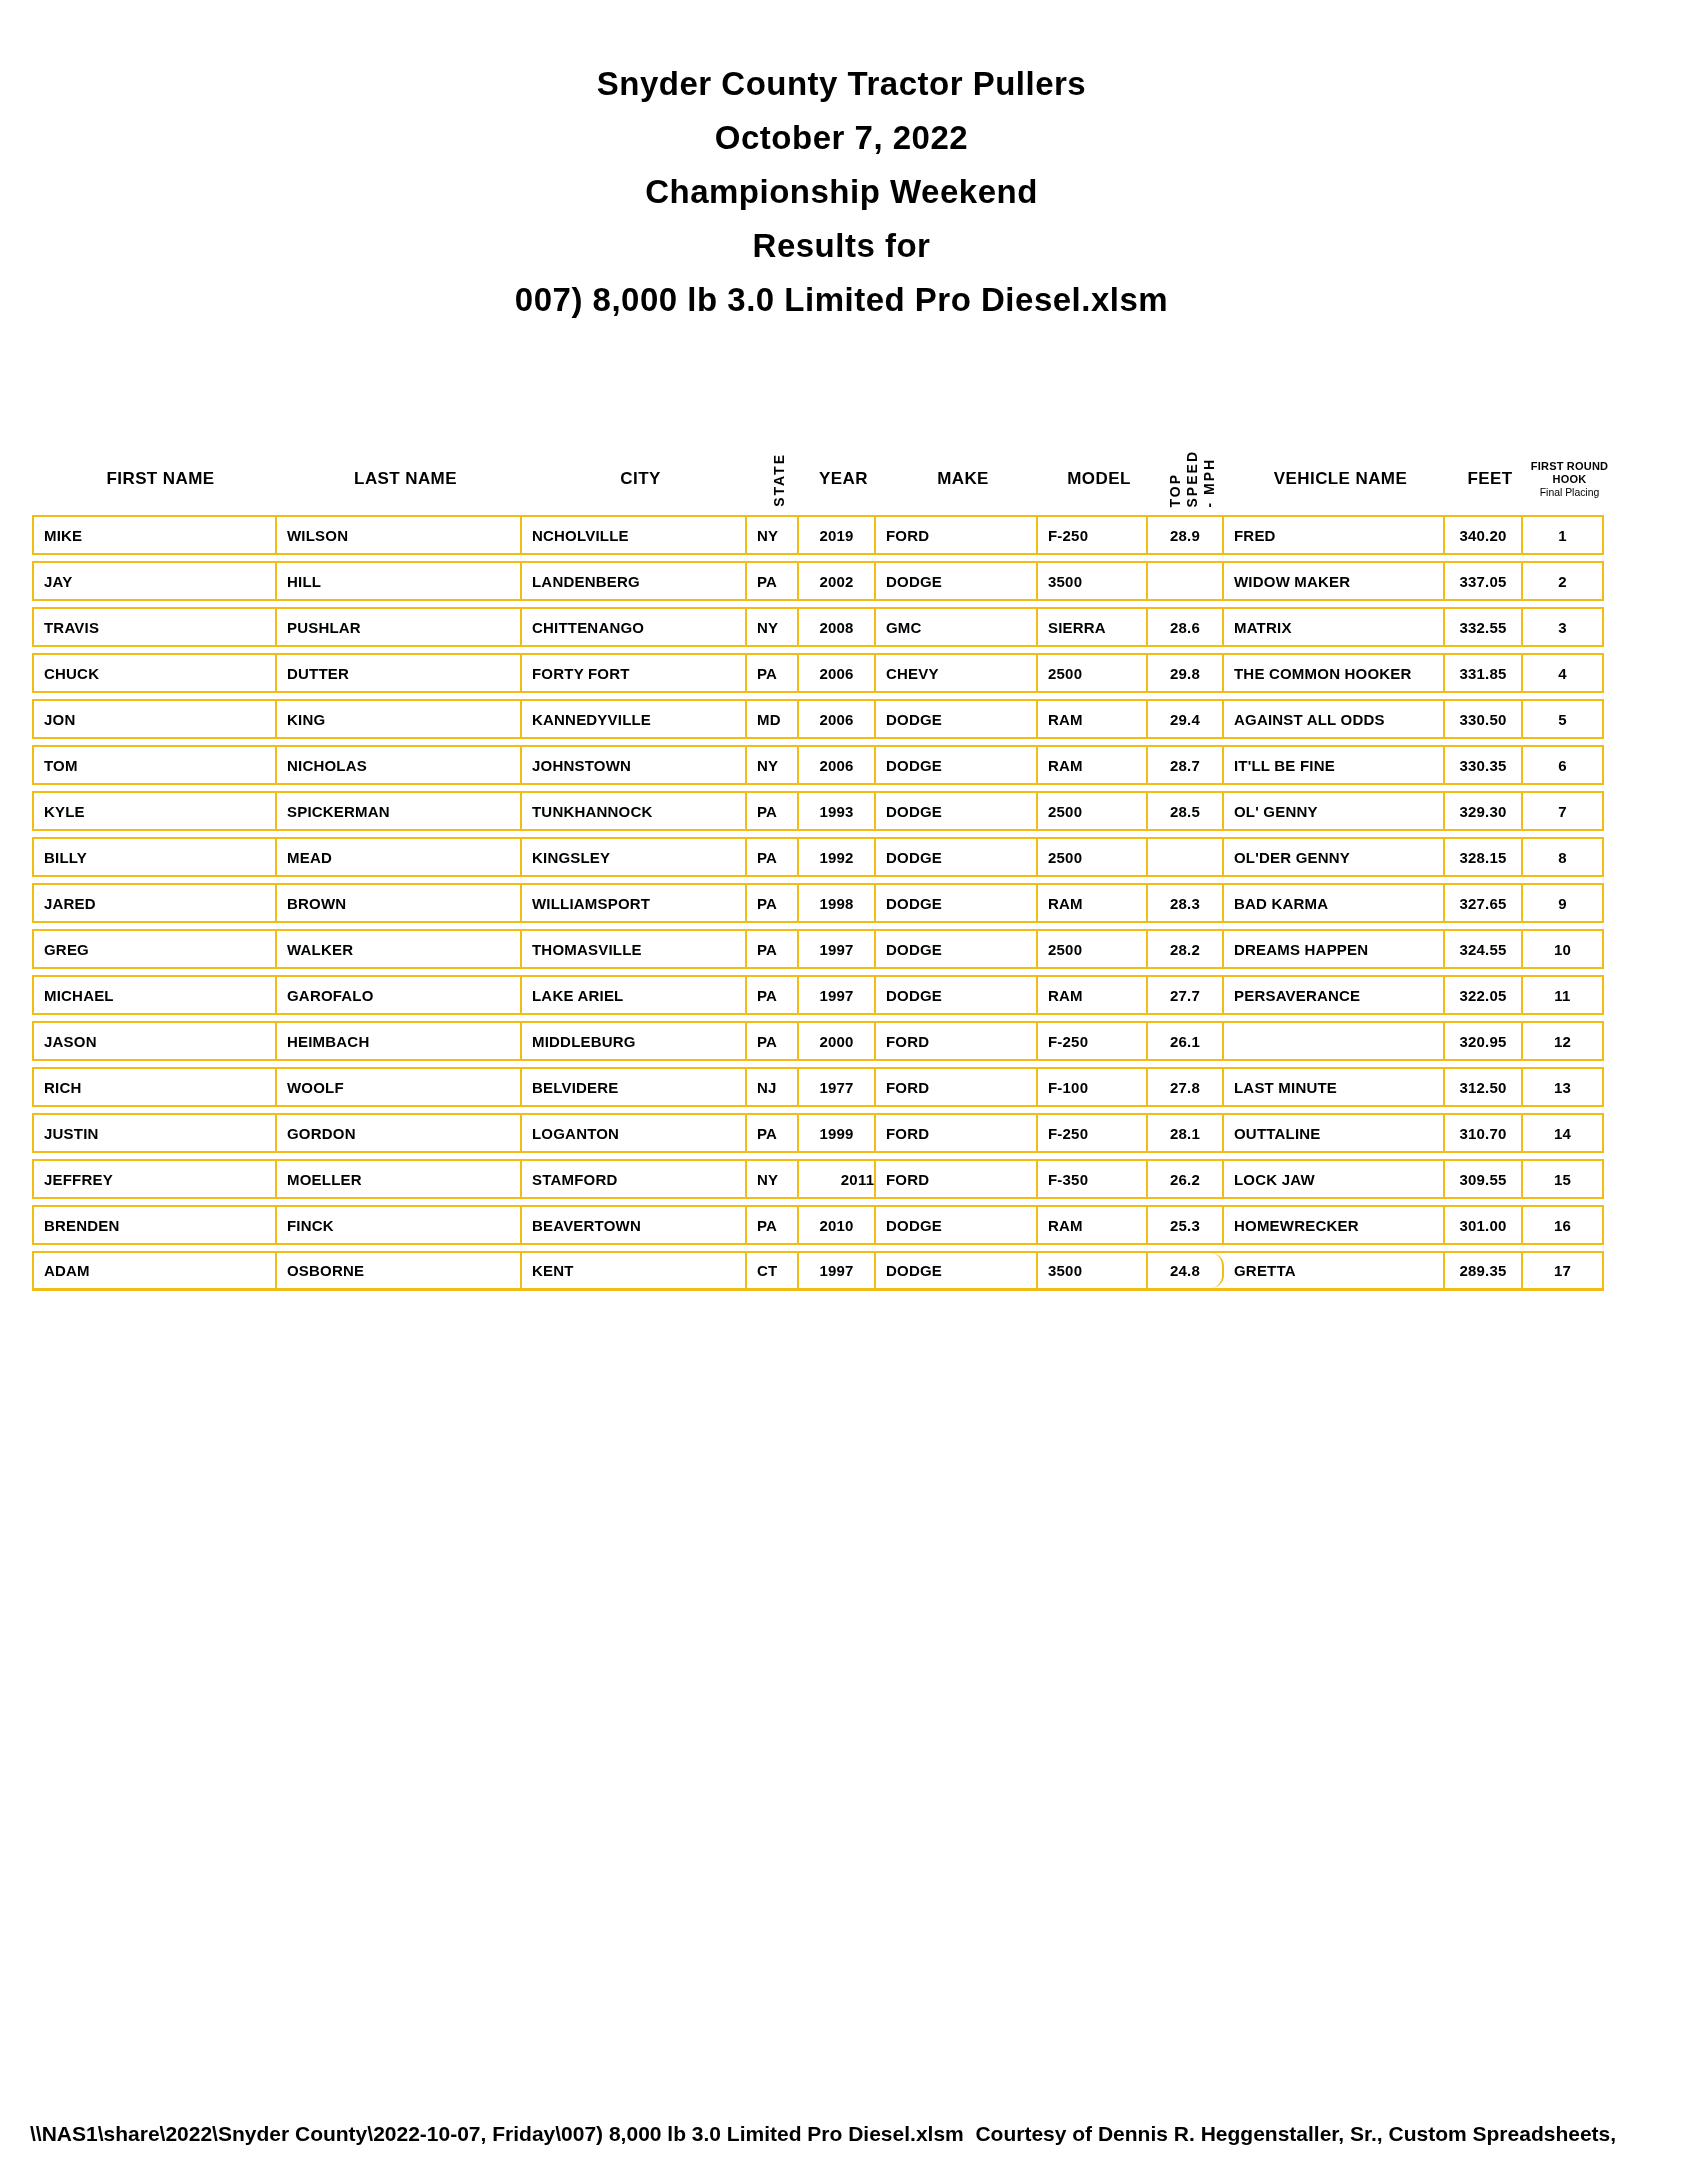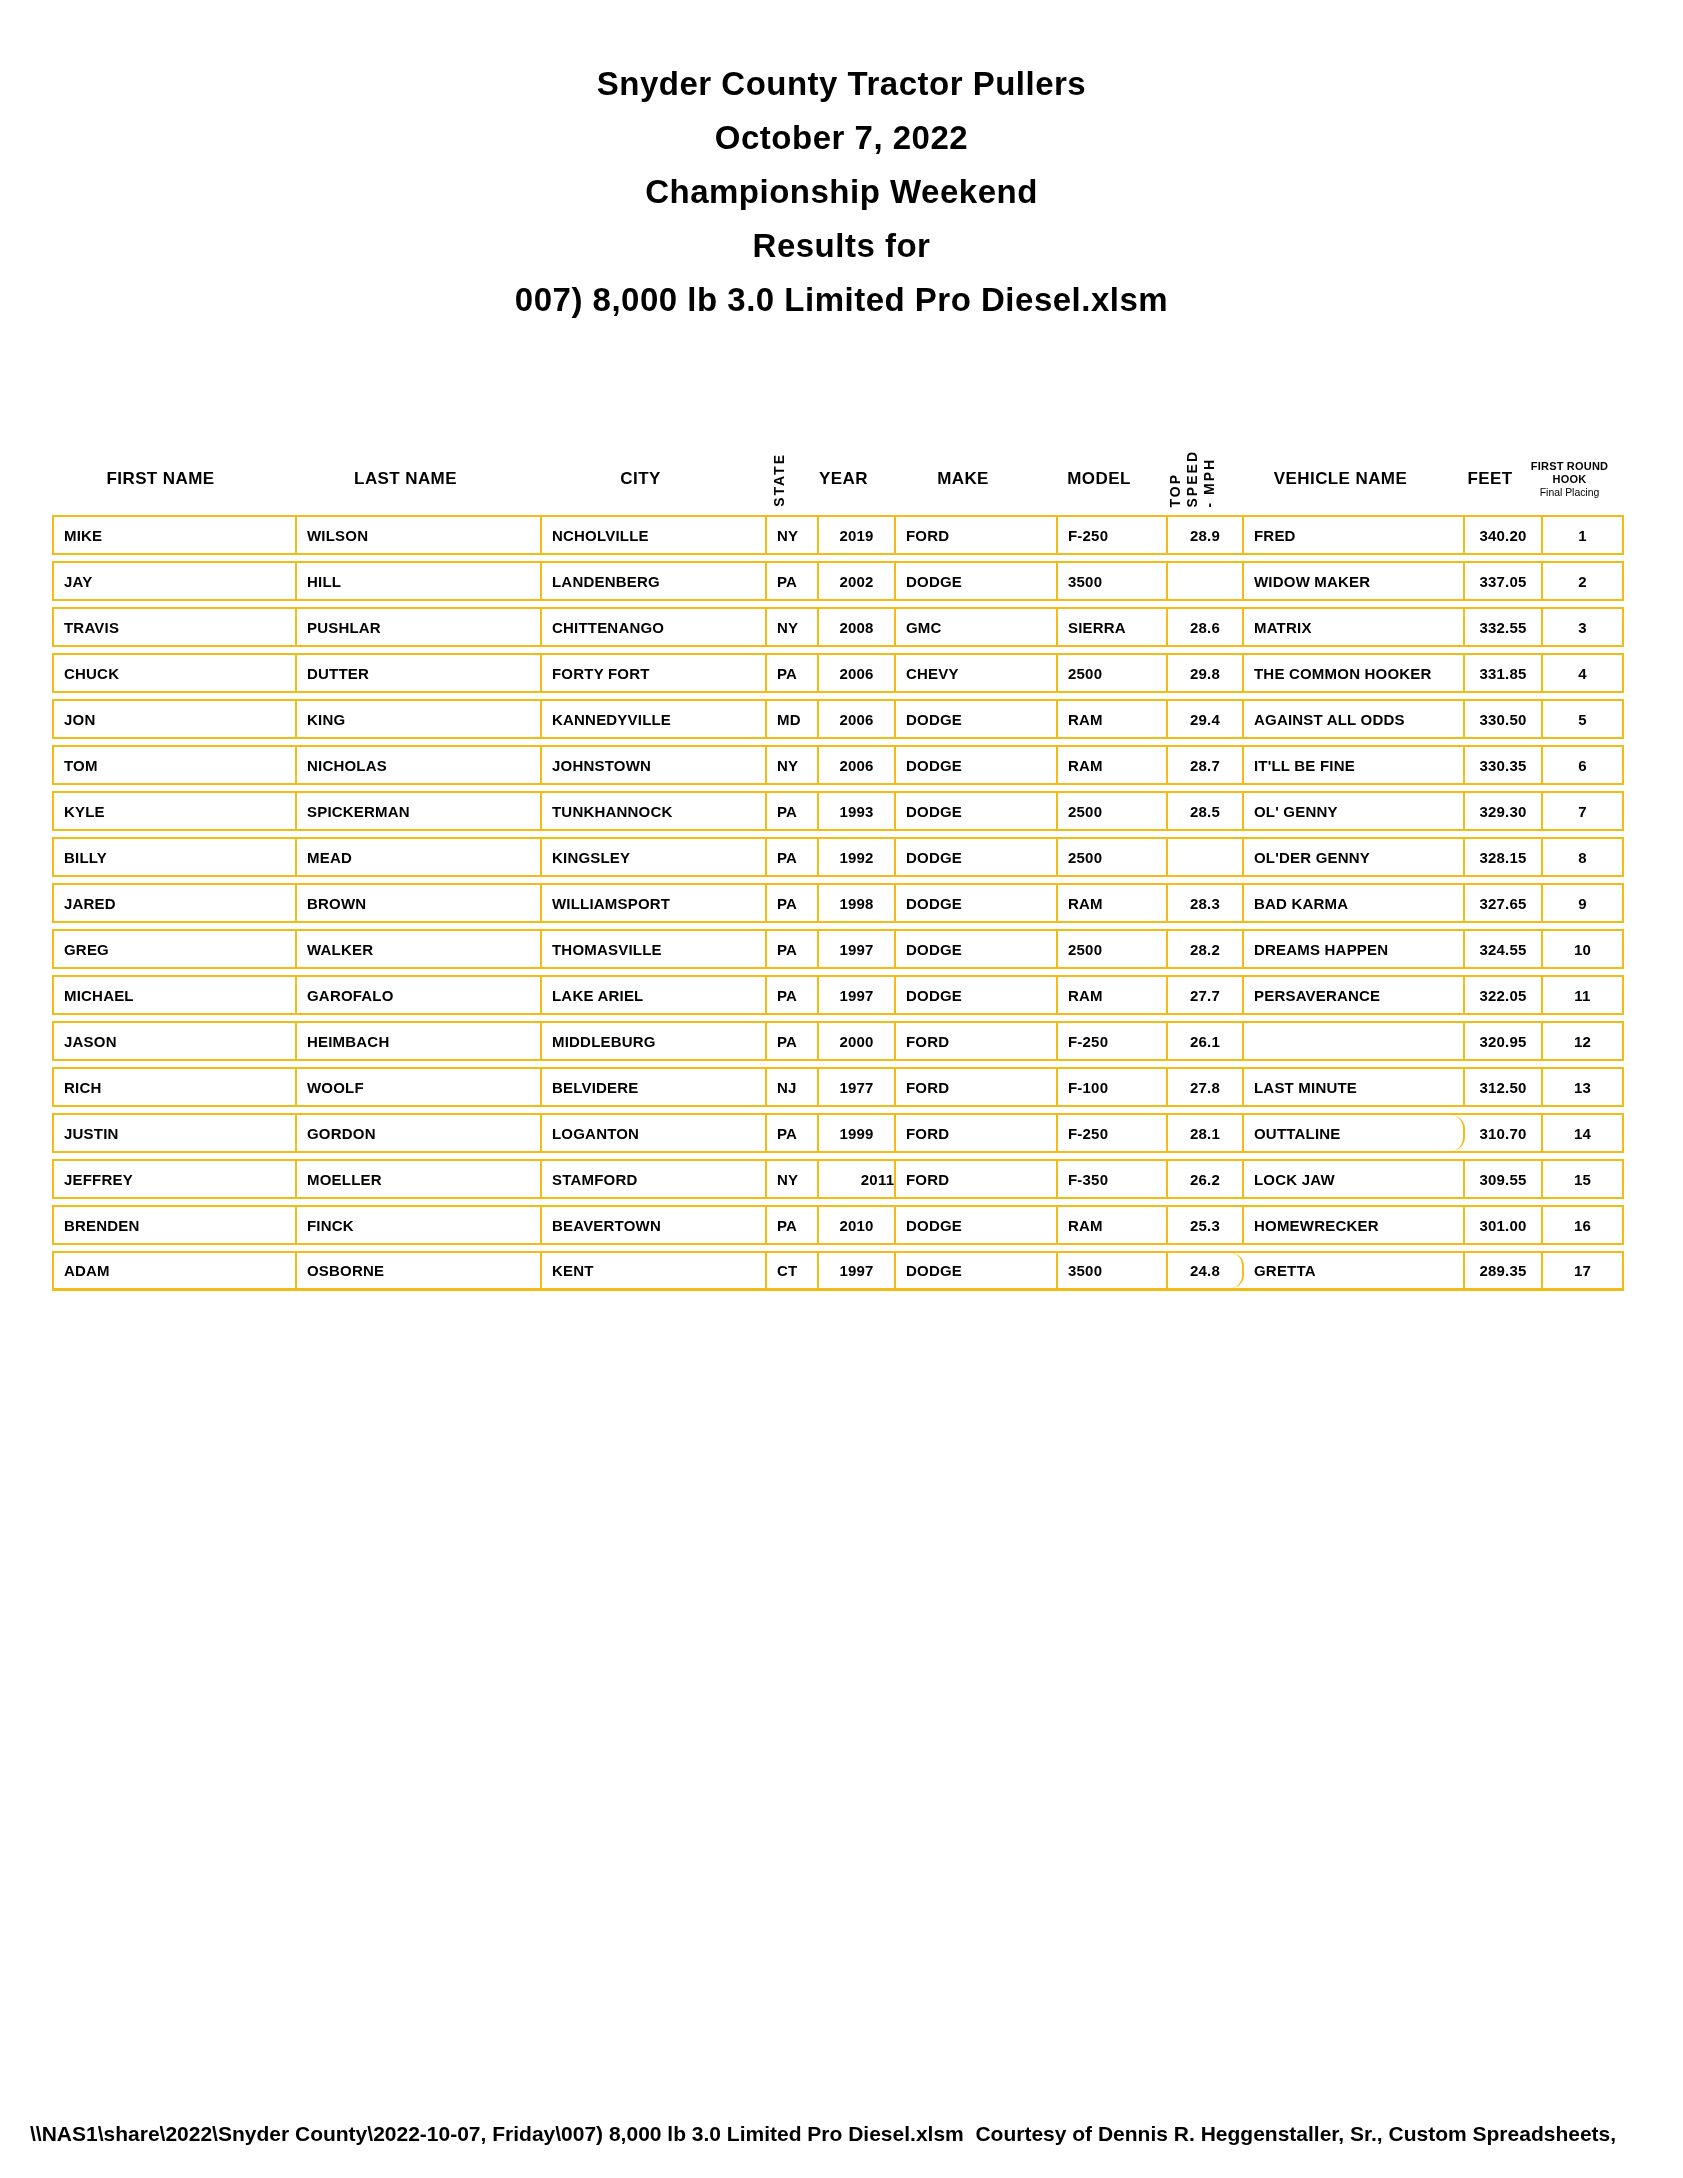--- a/index.html
+++ b/index.html
@@ -23,21 +23,21 @@
     white-space: nowrap;
   }
   .vlabel {
     writing-mode: vertical-rl; transform: rotate(180deg);
     font-weight: bold; font-size: 14px; letter-spacing: 2px; line-height: 17px;
     padding-top: 8px; white-space: nowrap;
   }
   .hook-label { text-align: center; padding-bottom: 16px; }
   .hook-label .hl1 { font-weight: bold; font-size: 11px; line-height: 13px; display: block; letter-spacing: 0.2px; }
   .hook-label .hl2 { font-weight: normal; font-size: 10.4px; line-height: 13px; display: block; }
-  .tbody { margin-left: 52px; width: 1313px; }
+  .tbody { margin-left: 32px; width: 1313px; }
   .row {
     display: flex; width: 1572px; height: 40px;
     border: 2px solid var(--gold); margin-bottom: 6px; background: #fff;
   }
   .row:last-child { border-bottom-width: 3px; }
   .cell {
     border-right: 2px solid var(--gold);
     display: flex; align-items: center;
     font-weight: bold; font-size: 15px; letter-spacing: 0.2px; white-space: nowrap;
     overflow: hidden;
@@ -273,21 +273,21 @@
     </div>
     <div class="row">
       <div class="cell left" style="flex: 0 0 243px;">JUSTIN</div>
       <div class="cell left" style="flex: 0 0 245px; text-align: right;">GORDON</div>
       <div class="cell left" style="flex: 0 0 225px;">LOGANTON</div>
       <div class="cell left" style="flex: 0 0 52px;">PA</div>
       <div class="cell center" style="flex: 0 0 77px;">1999</div>
       <div class="cell left" style="flex: 0 0 162px;">FORD</div>
       <div class="cell left" style="flex: 0 0 110px;">F-250</div>
       <div class="cell center" style="flex: 0 0 76px;">28.1</div>
-      <div class="cell left" style="flex: 0 0 221px; border-radius: 14px;">OUTTALINE</div>
+      <div class="cell left" style="flex: 0 0 221px;">OUTTALINE</div>
       <div class="cell center" style="flex: 0 0 78px;">310.70</div>
       <div class="cell center" style="flex: 1 1 auto;">14</div>
     </div>
     <div class="row">
       <div class="cell left" style="flex: 0 0 243px;">JEFFREY</div>
       <div class="cell left" style="flex: 0 0 245px;">MOELLER</div>
       <div class="cell left" style="flex: 0 0 225px;">STAMFORD</div>
       <div class="cell left" style="flex: 0 0 52px;">NY</div>
       <div class="cell center" style="flex: 0 0 77px; padding-left: 42px;">2011</div>
       <div class="cell left" style="flex: 0 0 162px;">FORD</div>

